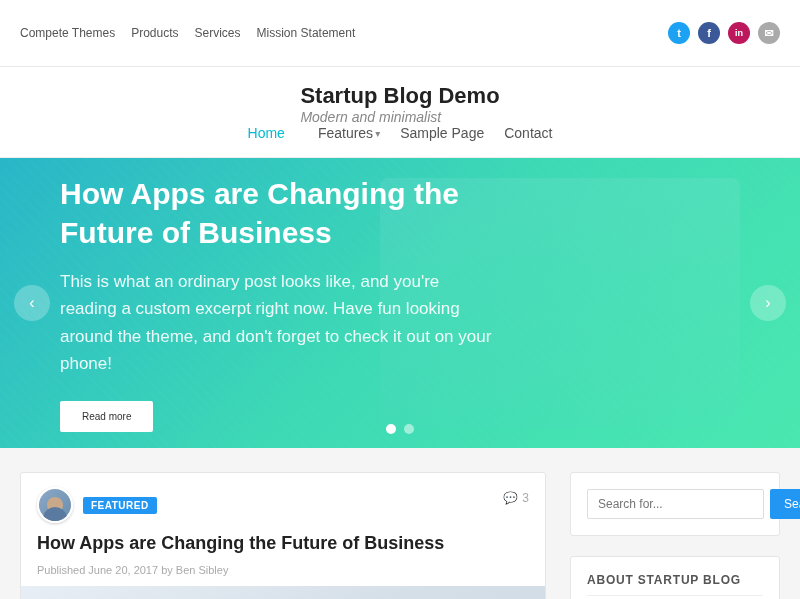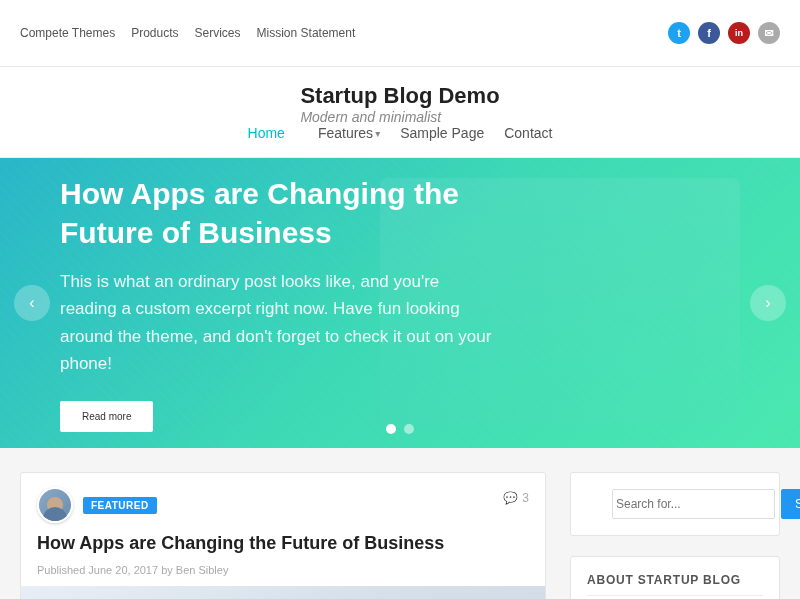--- a/index.html
+++ b/index.html
@@ -17,21 +17,21 @@
     .top-bar-nav { display: flex; gap: 16px; }
     .top-bar-nav a { color: #555; text-decoration: none; font-size: 12px; }
     .top-bar-icons { display: flex; gap: 8px; }
     .social-icon {
       width: 22px; height: 22px; border-radius: 50%;
       display: flex; align-items: center; justify-content: center;
       font-size: 11px; color: #fff; font-weight: bold; cursor: pointer;
     }
     .social-twitter { background: #1da1f2; }
     .social-facebook { background: #3b5998; }
-    .social-linkedin { background: #b91c1c; }
+    .social-linkedin { background: #be185d; }
     .social-email { background: #aaa; }
 
     
     .header {
       background: #fff;
       padding: 16px 20px;
       display: flex;
       justify-content: space-between;
       align-items: center;
       border-bottom: 1px solid #eee;
@@ -211,26 +211,25 @@
       background: #fff;
       border: 1px solid #e5e5e5;
       border-radius: 3px;
       padding: 16px;
       margin-bottom: 20px;
     }
     .search-row { display: flex; gap: 6px; }
     .search-input {
       flex: 1;
       border: 1px solid #ddd;
-      padding: 7px 3px;
+      padding: 7px 10px;
       font-size: 12px;
       border-radius: 2px;
       color: #aaa;
       outline: none;
-      margin-left: 25px;
     }
     .search-btn {
       background: #2196f3;
       color: #fff;
       border: none;
       padding: 7px 14px;
       font-size: 12px;
       border-radius: 2px;
       cursor: pointer;
     }

